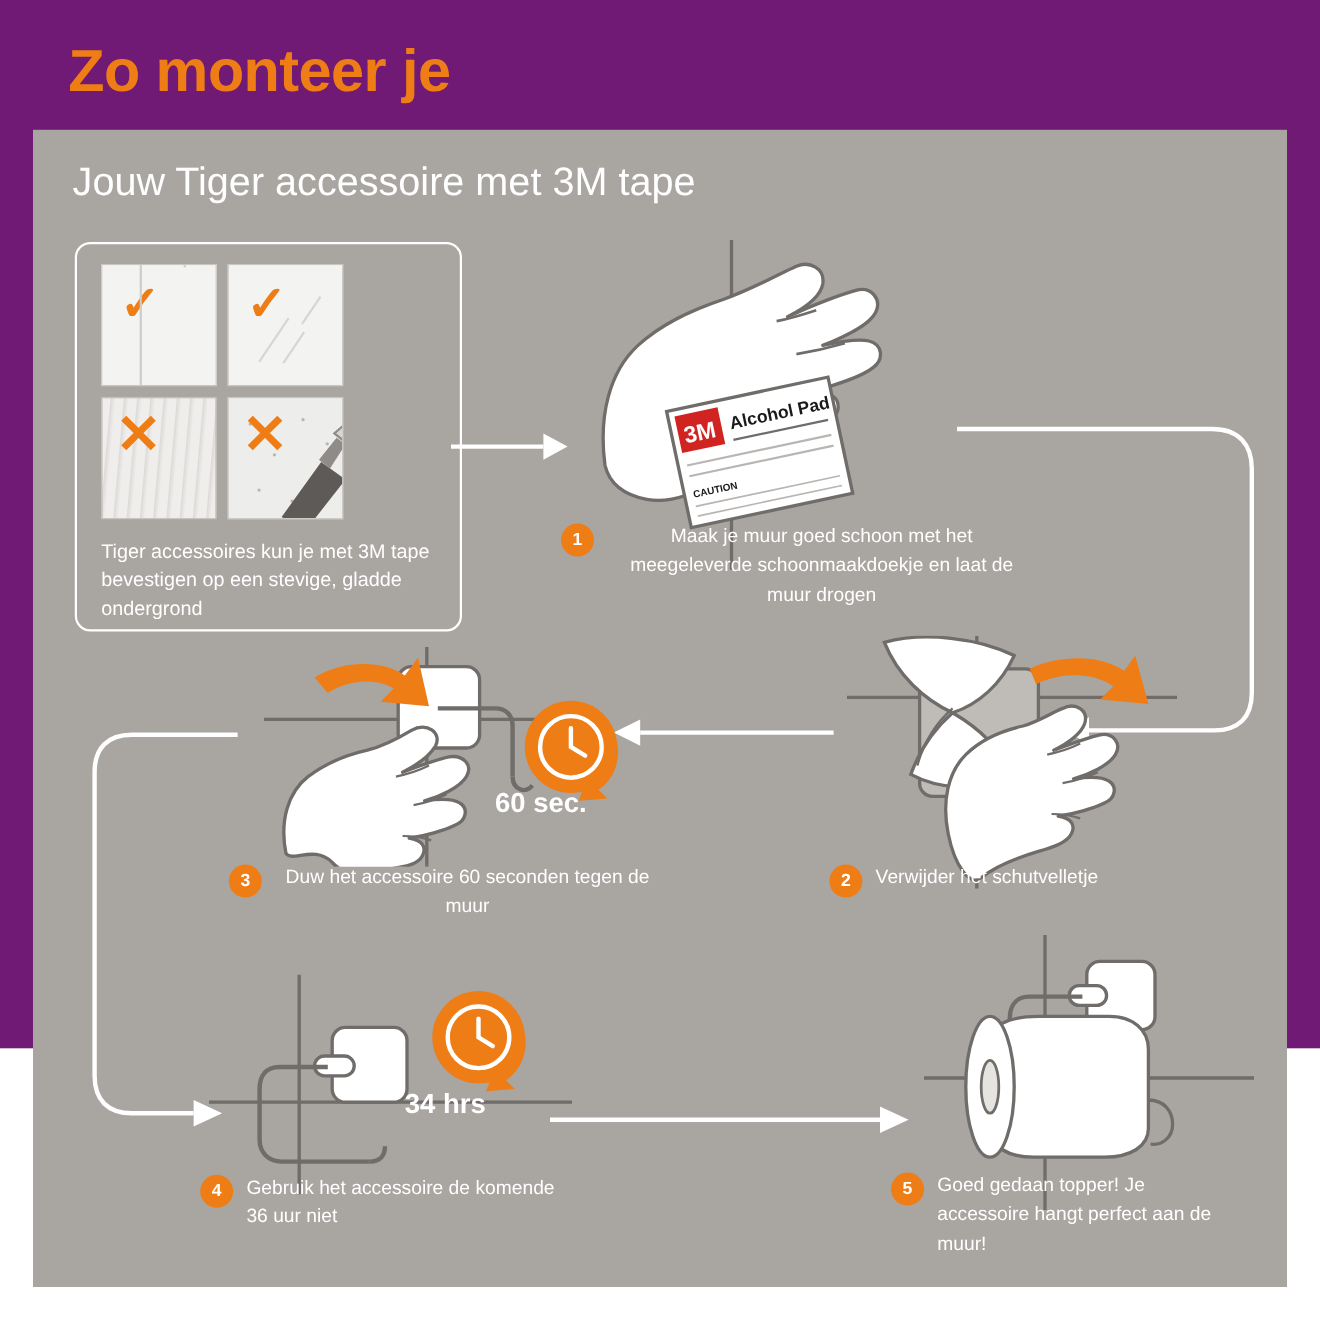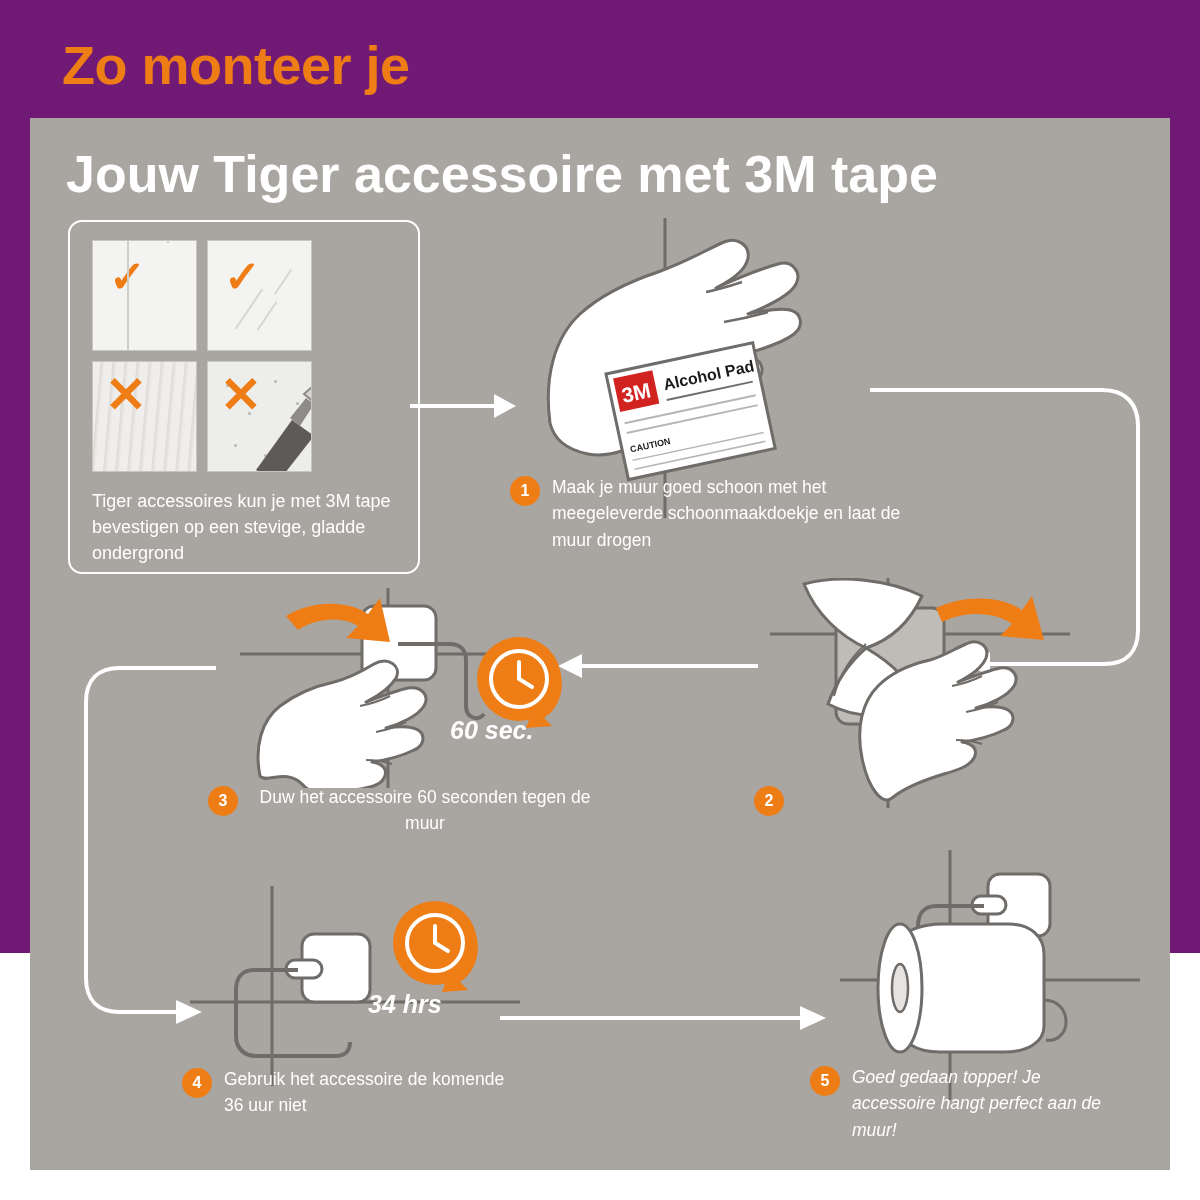--- a/index.html
+++ b/index.html
@@ -33,23 +33,23 @@
     left: 30px;
     top: 118px;
     width: 1140px;
     height: 1052px;
     background: #a9a5a1;
   }
   .sub-title {
     position: absolute;
     left: 36px;
     top: 26px;
-    font-size: 52px;
-    color: #ffffff;
-    font-weight: bold;
+    font-size: 36px;
+    color: #ffffff;
+    font-weight: normal;
   }
 
   
   .surfaces-box {
     position: absolute;
     left: 38px;
     top: 102px;
     width: 348px;
     height: 350px;
     border: 2px solid #ffffff;
@@ -144,21 +144,20 @@
     color: #ffffff;
   }
   .illus {
     position: absolute;
   }
   .timer-label {
     position: absolute;
     font-size: 25px;
     font-weight: bold;
     color: #ffffff;
-    font-style: italic;
   }
   .arrow-svg { position: absolute; }
 </style>
 </head>
 <body>
 
 <div class="page">
 
   <div class="main-title">Zo monteer je</div>
 
@@ -223,21 +222,21 @@
         <line x1="54" y1="38" x2="142" y2="38" stroke="#6f6c69" stroke-width="2"></line>
         <line x1="8" y1="52" x2="142" y2="52" stroke="#b8b5b2" stroke-width="2"></line>
         <line x1="8" y1="62" x2="142" y2="62" stroke="#b8b5b2" stroke-width="2"></line>
         <text x="8" y="82" font-family="Liberation Sans, sans-serif" font-size="9" font-weight="bold" fill="#1a1a1a">CAUTION</text>
         <line x1="8" y1="90" x2="142" y2="90" stroke="#b8b5b2" stroke-width="1.5"></line>
         <line x1="8" y1="99" x2="142" y2="99" stroke="#b8b5b2" stroke-width="1.5"></line>
       </g>
     </svg>
 
     <div class="step-num" style="left:480px; top:358px;">1</div>
-    <div class="step-text" style="left:522px; top:356px; width:390px;">Maak je muur goed schoon met het meegeleverde schoonmaakdoekje en laat de muur drogen</div>
+    <div class="step-text" style="left:522px; top:356px; width:390px;text-align:center;">Maak je muur goed schoon met het meegeleverde schoonmaakdoekje en laat de muur drogen</div>
 
     <svg class="arrow-svg" style="left:380px; top:268px;" width="110" height="40" viewBox="0 0 110 40">
       <path d="M0 20 L84 20" stroke="#ffffff" stroke-width="4" fill="none"></path>
       <path d="M84 8 L106 20 L84 32 Z" fill="#ffffff"></path>
     </svg>
 
     <svg class="arrow-svg" style="left:840px; top:250px;" width="280" height="320" viewBox="0 0 280 320">
       <path d="M0 22 L232 22 C256 22 268 36 268 58 L268 262 C268 284 256 296 234 296 L118 296" stroke="#ffffff" stroke-width="4" fill="none"></path>
       <path d="M120 284 L96 296 L120 308 Z" fill="#ffffff"></path>
     </svg>
@@ -256,20 +255,21 @@
                C112 228 98 210 92 180 Z" fill="#ffffff" stroke="#6f6c69" stroke-width="3" stroke-linejoin="round"></path>
       <path d="M182 108 C192 106 204 102 212 98" fill="none" stroke="#6f6c69" stroke-width="2"></path>
       <path d="M196 134 C206 132 220 128 228 124" fill="none" stroke="#6f6c69" stroke-width="2"></path>
       <path d="M186 162 C196 162 206 164 212 166" fill="none" stroke="#6f6c69" stroke-width="2"></path>
       <g>
         <path d="M166 30 C196 16 232 18 252 32 L262 18 L274 62 L230 58 L242 46 C226 34 196 32 172 44 Z" fill="#ef7d16"></path>
       </g>
     </svg>
 
     <div class="step-num" style="left:724px; top:668px;">2</div>
+    <div class="step-text" style="left:766px; top:666px; width:300px;">Verwijder het schutvelletje</div>
 
     <svg class="arrow-svg" style="left:528px; top:528px;" width="200" height="40" viewBox="0 0 200 40">
       <path d="M200 20 L24 20" stroke="#ffffff" stroke-width="4" fill="none"></path>
       <path d="M24 8 L0 20 L24 32 Z" fill="#ffffff"></path>
     </svg>
 
     <svg class="illus" style="left:210px; top:470px;" width="300" height="200" viewBox="0 0 300 200">
       <line x1="148" y1="0" x2="148" y2="200" stroke="#6f6c69" stroke-width="3"></line>
       <line x1="0" y1="66" x2="300" y2="66" stroke="#6f6c69" stroke-width="3"></line>
       <rect x="122" y="18" width="74" height="74" rx="12" fill="#ffffff" stroke="#6f6c69" stroke-width="3"></rect>
@@ -336,16 +336,16 @@
       <path d="M144 56 L96 56 C84 56 78 64 78 76 L78 126" fill="none" stroke="#6f6c69" stroke-width="4" stroke-linejoin="round"></path>
       <path d="M78 126 L78 178 C78 190 86 198 98 198 L178 198" fill="none" stroke="#6f6c69" stroke-width="4"></path>
       <path d="M178 198 C188 198 192 192 192 184" fill="none" stroke="#6f6c69" stroke-width="4"></path>
       <path d="M60 96 C60 82 78 74 104 74 L168 74 C190 74 204 86 204 104 L204 176 C204 192 188 202 164 202 L100 202 C76 202 60 192 60 176 Z" fill="#ffffff" stroke="#6f6c69" stroke-width="3"></path>
       <ellipse cx="60" cy="138" rx="22" ry="64" fill="#ffffff" stroke="#6f6c69" stroke-width="3"></ellipse>
       <ellipse cx="60" cy="138" rx="8" ry="24" fill="#e6e4e1" stroke="#6f6c69" stroke-width="2.5"></ellipse>
       <path d="M204 150 C218 150 226 160 226 172 C226 184 216 192 206 190" fill="none" stroke="#6f6c69" stroke-width="3"></path>
     </svg>
 
     <div class="step-num" style="left:780px; top:948px;">5</div>
-    <div class="step-text" style="left:822px; top:946px; width:270px;font-style:italic;">Goed gedaan topper! Je accessoire hangt perfect aan de muur!</div>
+    <div class="step-text" style="left:822px; top:946px; width:270px;">Goed gedaan topper! Je accessoire hangt perfect aan de muur!</div>
 
   </div>
 </div>
 
 </body></html>

